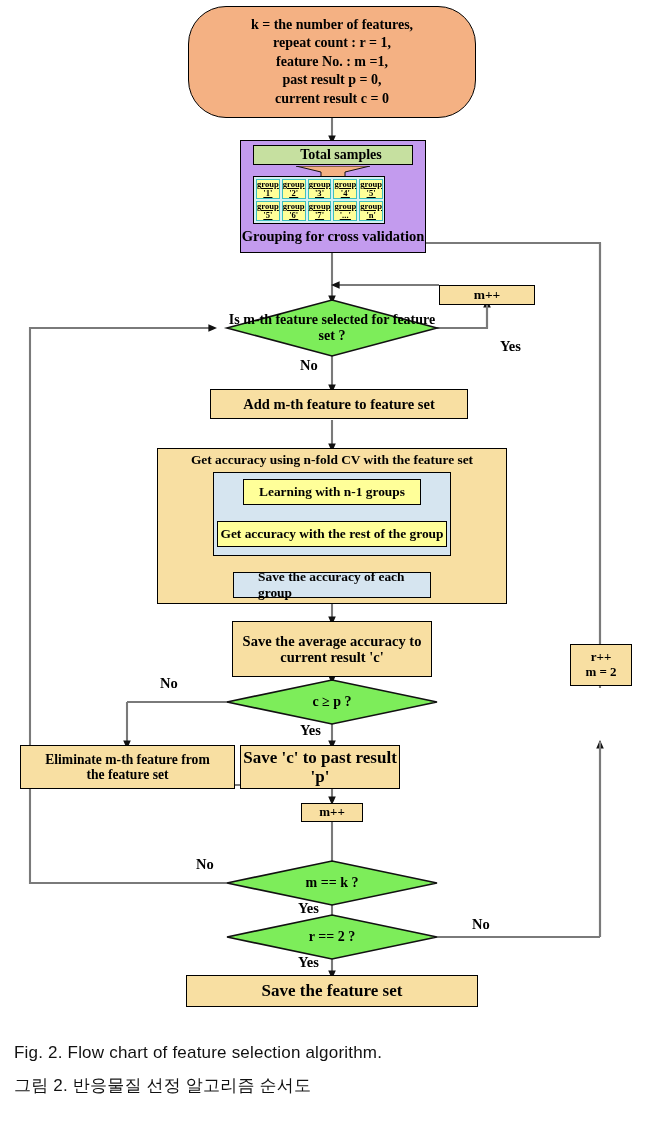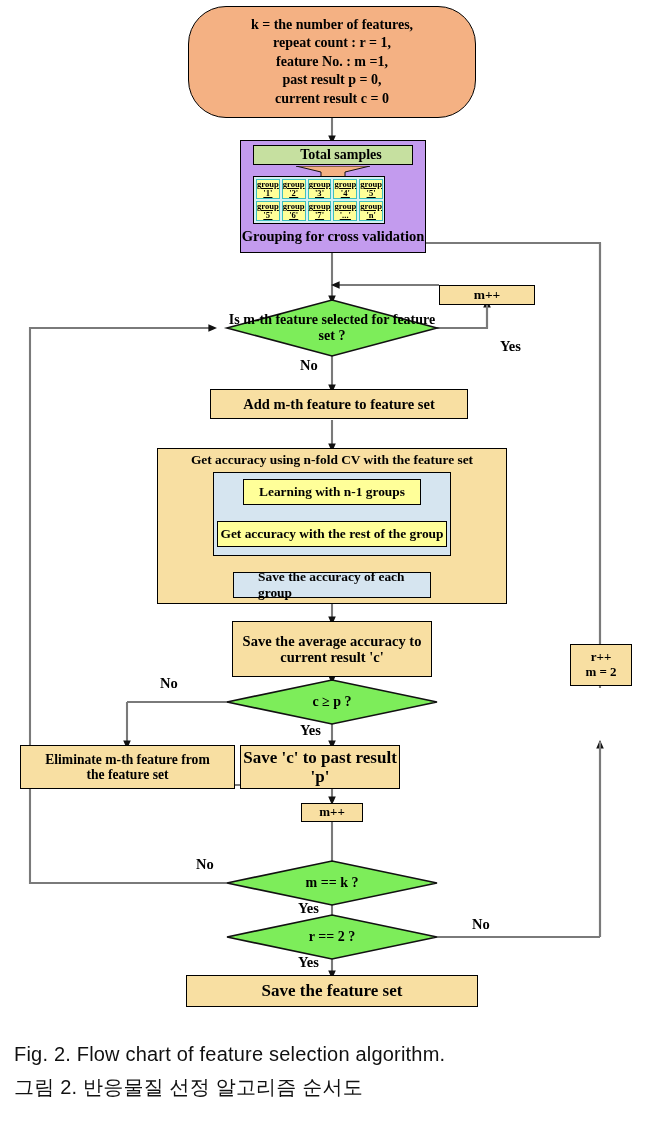--- a/index.html
+++ b/index.html
@@ -26,21 +26,21 @@
          line-height:1.02;box-sizing:border-box;}
   .group-caption{position:absolute;font-weight:bold;font-size:14.5px;text-align:center;}
   .cvblock{position:absolute;box-sizing:border-box;background:#f8dfa2;border:1.6px solid #000;}
   .cvtitle{position:absolute;font-weight:bold;font-size:13.4px;text-align:center;}
   .cvinner{position:absolute;box-sizing:border-box;background:#d6e5f0;border:1.5px solid #000;}
   .ybox{position:absolute;box-sizing:border-box;background:#ffff99;border:1.5px solid #000;
         display:flex;align-items:center;justify-content:center;font-weight:bold;font-size:13.4px;}
   .bbox{position:absolute;box-sizing:border-box;background:#d6e5f0;border:1.5px solid #000;
         display:flex;align-items:center;justify-content:center;font-weight:bold;font-size:13.4px;padding-left:24px;}
   .lbl{position:absolute;font-weight:bold;font-size:14.5px;color:#000;}
-  .caption{position:absolute;font-family:"Liberation Sans",sans-serif;font-size:20px;
+  .caption{position:absolute;font-family:"Liberation Sans",sans-serif;font-size:17px;
            color:#111;white-space:nowrap;letter-spacing:0.2px;}
 </style>
 </head>
 <body>
 
 <svg id="canvas" viewBox="0 0 664 1122">
   <defs>
     <marker id="ah" markerWidth="9" markerHeight="9" refX="4.6" refY="4.2" orient="auto" markerUnits="userSpaceOnUse">
       <path d="M0,0.4 L8.6,4.2 L0,8 z" fill="#111"></path>
     </marker>

